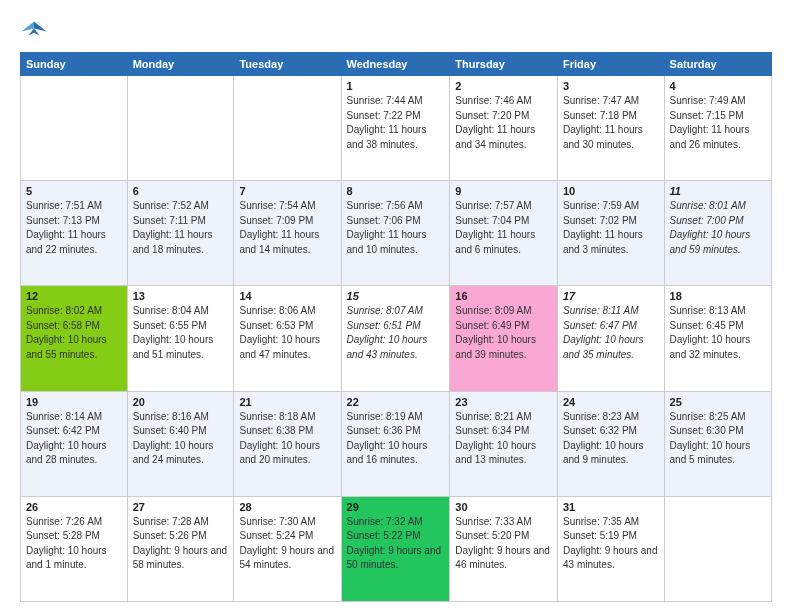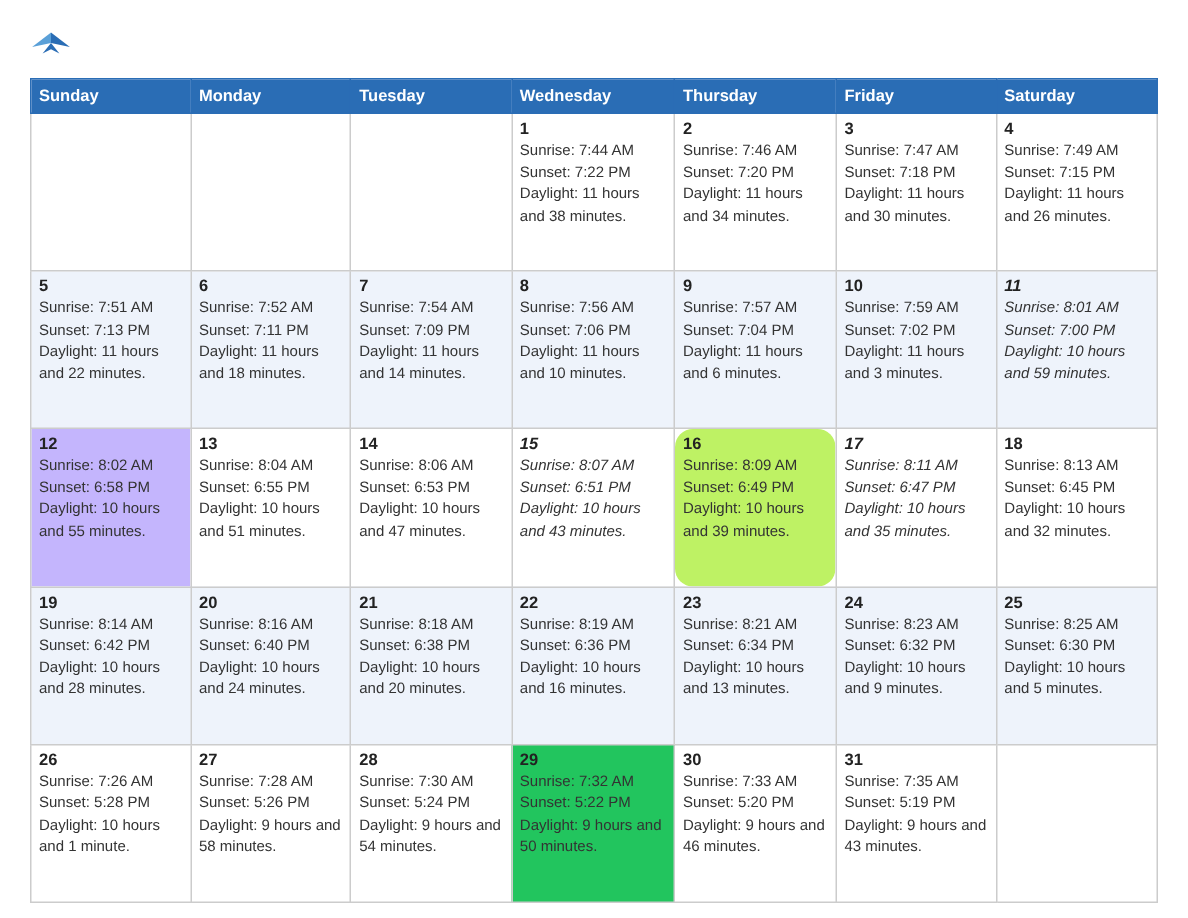--- a/index.html
+++ b/index.html
@@ -210,21 +210,21 @@
           </td>
           <td style="background: rgb(238, 243, 251); font-style: italic;">
             <span class="day-num">11</span>
             <div class="day-info">Sunrise: 8:01 AM
 Sunset: 7:00 PM
 Daylight: 10 hours
 and 59 minutes.</div>
           </td>
         </tr>
         <tr>
-          <td style="background: #c4b5fd; margin-top: 40px;">
+          <td style="background: #84cc16; margin-top: 40px;">
             <span class="day-num">12</span>
             <div class="day-info">Sunrise: 8:02 AM
 Sunset: 6:58 PM
 Daylight: 10 hours
 and 55 minutes.</div>
           </td>
           <td style="background: rgb(255, 255, 255);">
             <span class="day-num">13</span>
             <div class="day-info">Sunrise: 8:04 AM
 Sunset: 6:55 PM
@@ -238,21 +238,21 @@
 Daylight: 10 hours
 and 47 minutes.</div>
           </td>
           <td style="background: rgb(255, 255, 255); font-style: italic;">
             <span class="day-num">15</span>
             <div class="day-info">Sunrise: 8:07 AM
 Sunset: 6:51 PM
 Daylight: 10 hours
 and 43 minutes.</div>
           </td>
-          <td style="background: #bef264; border-radius: 12px;">
+          <td style="background: #f9a8d4;">
             <span class="day-num">16</span>
             <div class="day-info">Sunrise: 8:09 AM
 Sunset: 6:49 PM
 Daylight: 10 hours
 and 39 minutes.</div>
           </td>
           <td style="background: rgb(255, 255, 255); font-style: italic;">
             <span class="day-num">17</span>
             <div class="day-info">Sunrise: 8:11 AM
 Sunset: 6:47 PM

